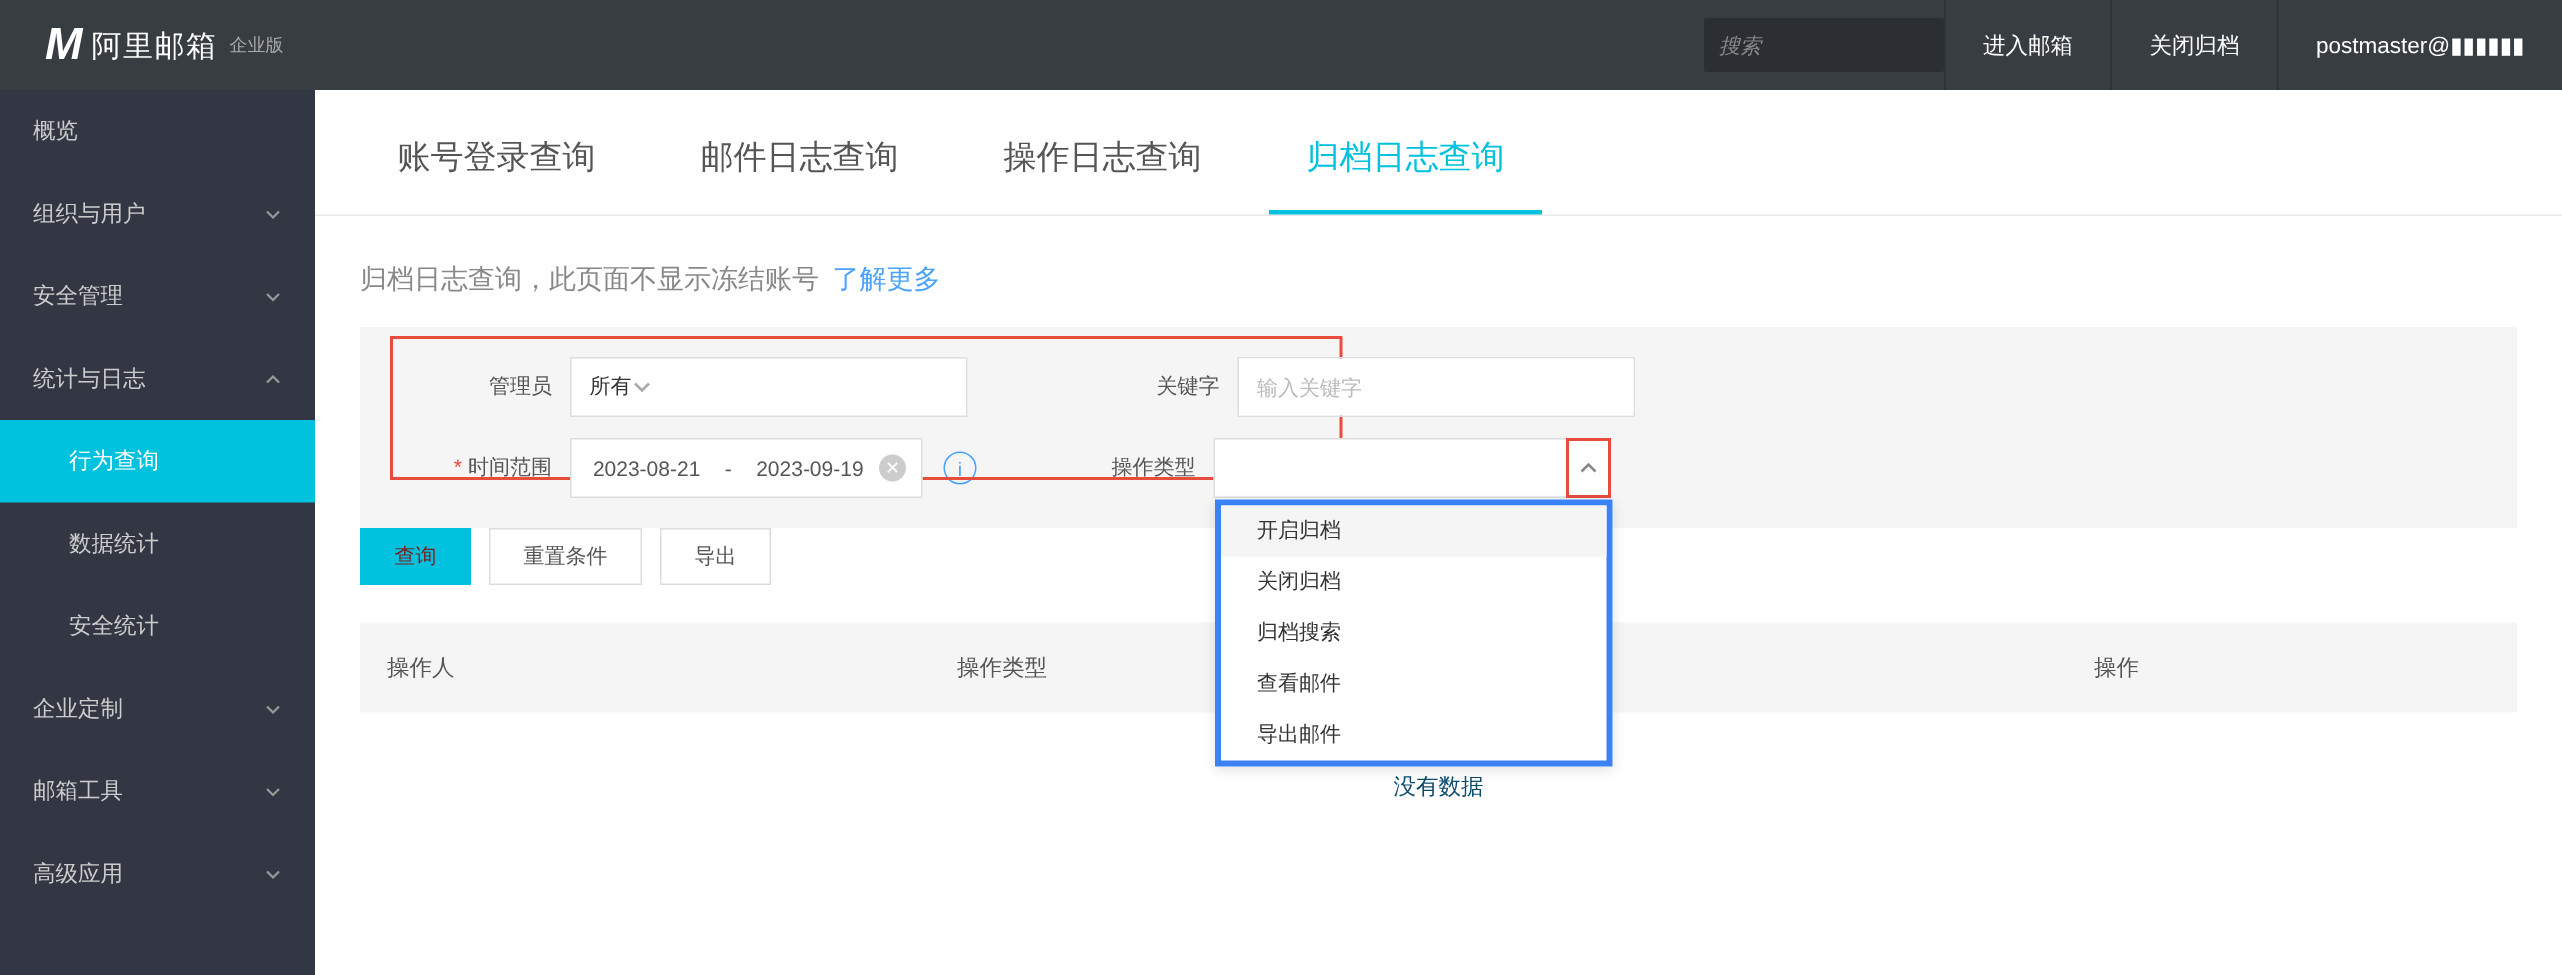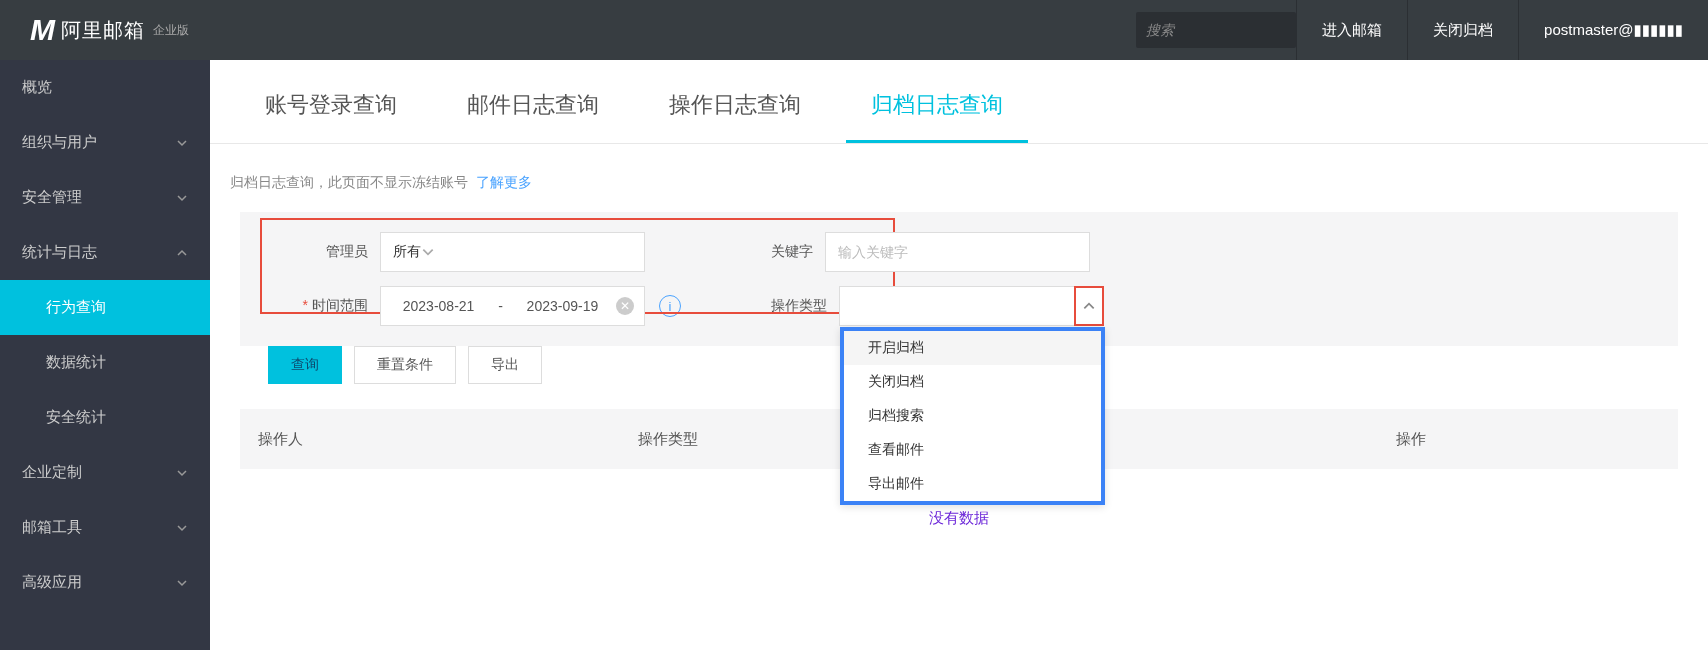--- a/index.html
+++ b/index.html
@@ -28,63 +28,63 @@
   .nav-item.sub { padding-left: 46px; }
   .nav-item.active { background: #00c1de; color: #fff; }
   .chev { width: 12px; height: 12px; stroke: #999; stroke-width: 1.5; fill: none; }
 
   
   .main { flex: 1; background: #fff; overflow: hidden; }
   .tabs { display: flex; border-bottom: 1px solid #e8e8e8; padding: 0 30px; }
   .tab { padding: 30px 25px 20px 25px; font-size: 22px; color: #555; cursor: pointer; border-bottom: 3px solid transparent; margin-right: 20px;}
   .tab.active { color: #00c1de; border-bottom-color: #00c1de; }
 
-  .notice { padding: 30px 30px 10px 20px; color: #888; font-size: 14px; }
+  .notice { padding: 30px 30px 10px 30px; color: #888; font-size: 18px; }
   .notice a { color: #4aa3ff; text-decoration: none; margin-left: 4px; cursor: pointer;}
 
   .form-area { margin: 10px 30px 0 30px; background: #f5f5f6; padding: 20px 20px 20px 0; position: relative; }
   .highlight-box { border: 2px solid #e74c3c; position: absolute; }
   .hb1 { left: 20px; top: 6px; width: 635px; height: 96px; pointer-events: none;}
   .form-row { display: flex; align-items: center; margin-bottom: 14px; }
   .form-pair { display: flex; align-items: center; }
   .flabel { width: 110px; text-align: right; color: #555; padding-right: 12px; font-size: 14px; }
   .req { color: #e74c3c; margin-right: 4px; }
   .control { background: #fff; border: 1px solid #ddd; height: 40px; display: flex; align-items: center; position: relative; }
   .sel { width: 265px; padding: 0 12px; justify-content: flex-start; }
   .sel-chev { width: 14px; height: 14px; stroke: #aaa; stroke-width: 1.5; fill: none; }
-  .date-range { width: 265px; padding: 0 10px; color: #555; font-size:14px; }
+  .date-range { width: 235px; padding: 0 10px; color: #555; font-size:14px; }
   .date-range .dash { flex: 0 0 auto; padding: 0 12px; }
   .date-range .dv { flex: 1; text-align: center; }
   .date-clear { width: 18px; height: 18px; border-radius: 50%; background: #ccc; color: #fff; display: flex; align-items: center; justify-content: center; font-size: 12px; margin-left: 6px; cursor:pointer;}
   .info-icn { width: 22px; height: 22px; border: 1.5px solid #4aa3ff; border-radius: 50%; color: #4aa3ff; display: flex; align-items: center; justify-content: center; font-size: 13px; margin-left: 14px; }
   .gap { width: 70px; }
   .kw-input { width: 265px; }
   .kw-input input { border: none; outline: none; width: 100%; height: 100%; padding: 0 12px; font-size: 14px; }
   .kw-input input::placeholder { color: #bbb; }
   .optype-sel { width: 265px; padding: 0 12px; justify-content: space-between; position: relative; }
   .optype-open-chev-box { position: absolute; right: -1px; top: -1px; width: 30px; height: 40px; border: 2px solid #e74c3c; display: flex; align-items: center; justify-content: center; }
   .up-chev { width: 14px; height: 14px; stroke: #888; stroke-width: 1.5; fill: none; }
 
   .btn-row { margin: 0 30px 25px 30px; display:flex; gap:12px; }
   .btn { height: 38px; padding: 0 22px; border: 1px solid #ddd; background: #fff; color: #555; font-size: 14px; cursor: pointer; display:flex; align-items:center; }
-  .btn.primary { background: #00c1de; color: #0c4a6e; border-color: #00c1de; margin-left: 28px; }
+  .btn.primary { background: #00c1de; color: #7f1d1d; border-color: #00c1de; }
 
   
   .dropdown { position: absolute; left: 0; top: 40px; width: 265px; background: #fff; border: 4px solid #3b82f6; box-shadow: 0 2px 8px rgba(0,0,0,.12); z-index: 10; }
   .dropdown .opt { padding: 8px 24px; font-size: 14px; color: #333; cursor: pointer; }
   .dropdown .opt.hover { background: #f5f5f5; }
 
   
   .tbl-wrap { margin: 0 30px; }
   .tbl-head { display: flex; background: #f5f5f6; height: 60px; align-items: center; color: #555; font-size: 15px; }
   .th { padding: 0 18px; }
   .th1 { width: 380px; }
   .th2 { flex: 1; }
   .th3 { width: 300px; text-align: left; }
-  .tbl-empty { text-align: center; color: #6d28d9; padding: 40px 0; font-size: 15px; }
+  .tbl-empty { text-align: center; color: #0c4a6e; padding: 40px 0; font-size: 15px; }
 </style>
 </head>
 <body>
 
 <div class="header">
   <div class="logo-area">
     <span class="logo-m">M</span>
     <span class="logo-text">阿里邮箱</span>
     <span class="logo-sub">企业版</span>
   </div>

